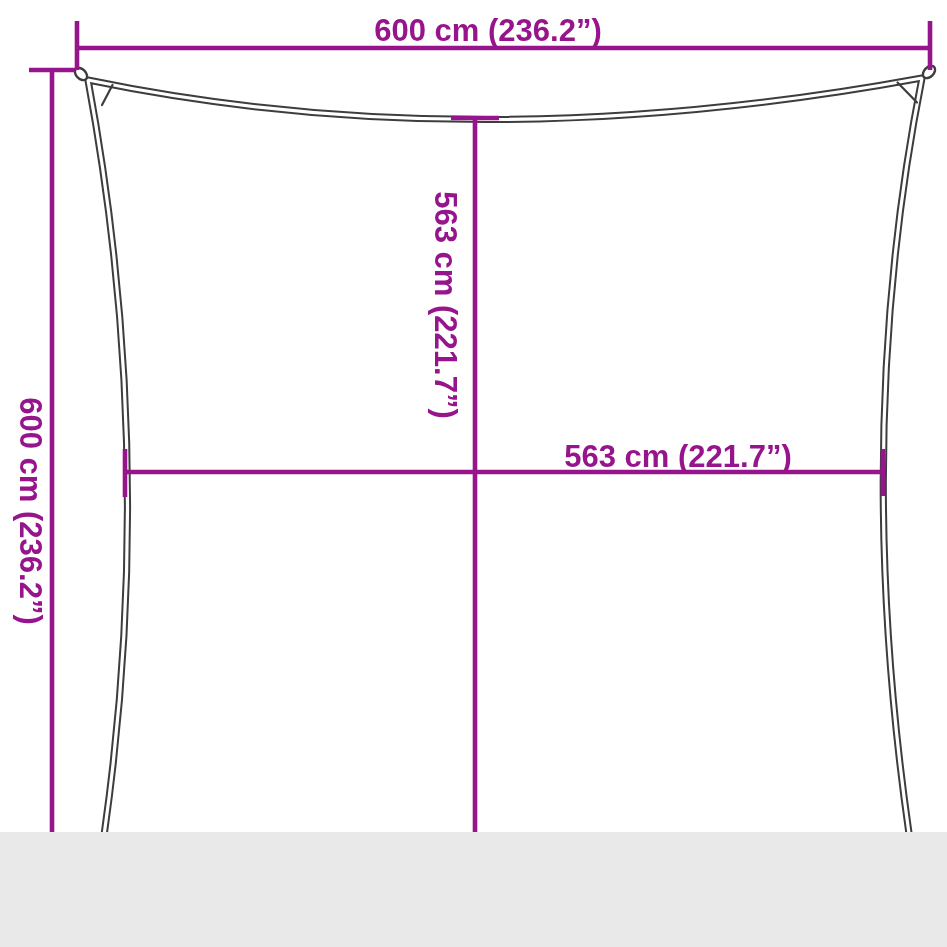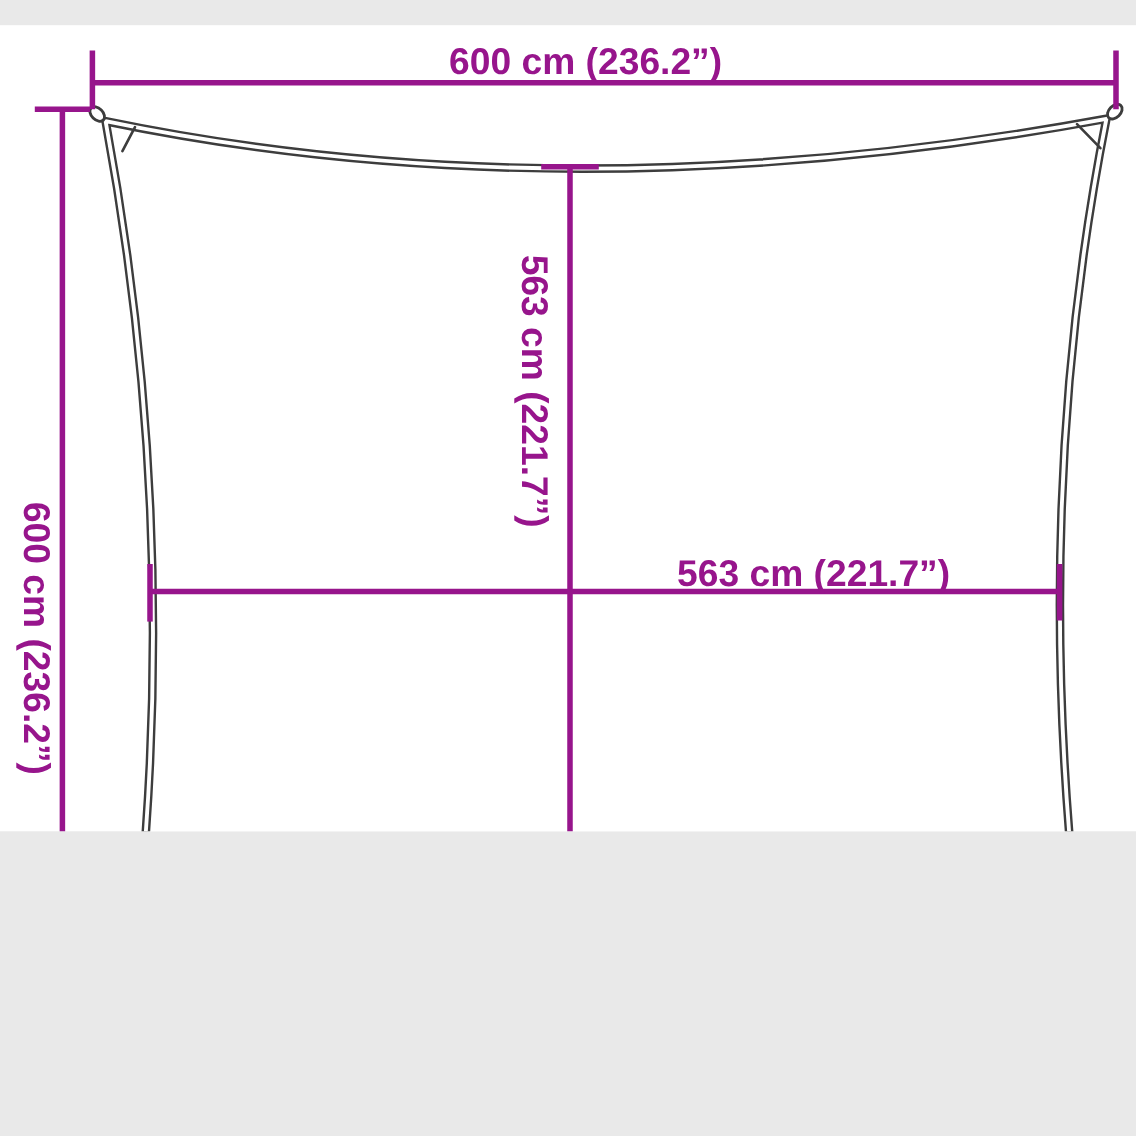--- a/index.html
+++ b/index.html
@@ -7,24 +7,23 @@
     --color-outline:#3D3D3D;
     --color-background:#FFFFFF;
   }
   html,body{margin:0;padding:0;}
   body{
     background:#e9e9e9;
     font-family:"Liberation Sans","DejaVu Sans",sans-serif;
   }
   .canvas{
     position:relative;
-    width:947px;height:672px;
+    width:947px;height:832px;
     background:var(--color-background);
     overflow:hidden;
-    margin-top:21px;
   }
   svg{display:block;}
   .sail-outer{
     fill:var(--color-background);
     stroke:var(--color-outline);
     stroke-width:7.2;
     stroke-linejoin:round;
   }
   .sail-inner{
     fill:none;

